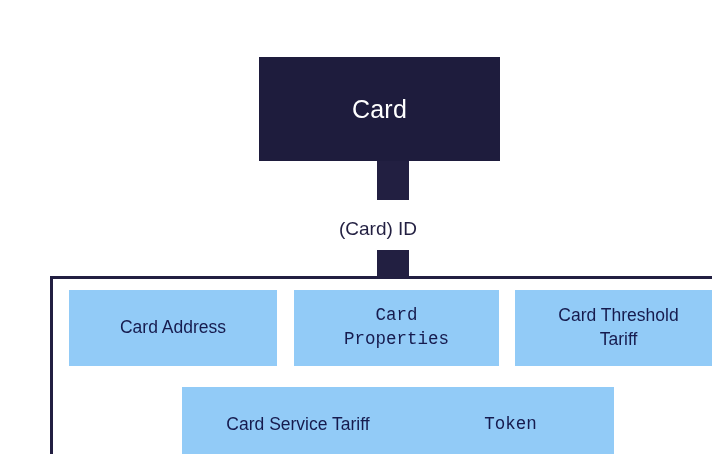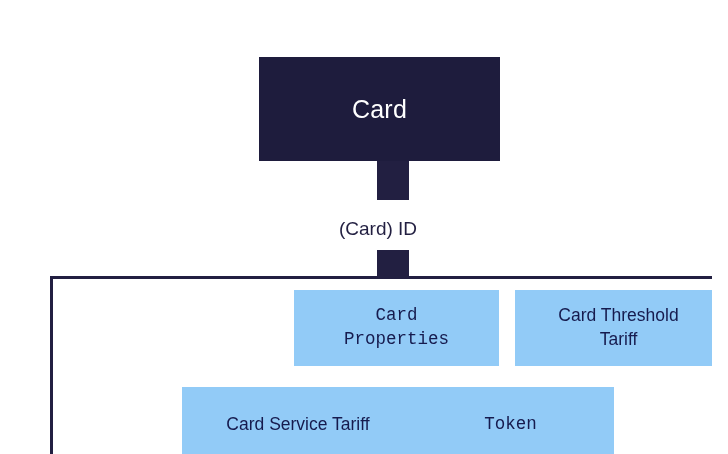--- a/index.html
+++ b/index.html
@@ -82,20 +82,23 @@
 
   <div class="connector top"></div>
 
   <div class="edge-label">
     <span>(Card) ID</span>
   </div>
 
   <div class="connector bottom"></div>
 
   <div class="group-box">
+    <div class="child-node n0">
+      <span>Card Address</span>
+    </div>
     <div class="child-node n1">
       <span>Card Properties</span>
     </div>
     <div class="child-node n2">
       <span>Card Threshold Tariff</span>
     </div>
     <div class="child-node n3">
       <span>Card Service Tariff</span>
     </div>
     <div class="child-node n4">

